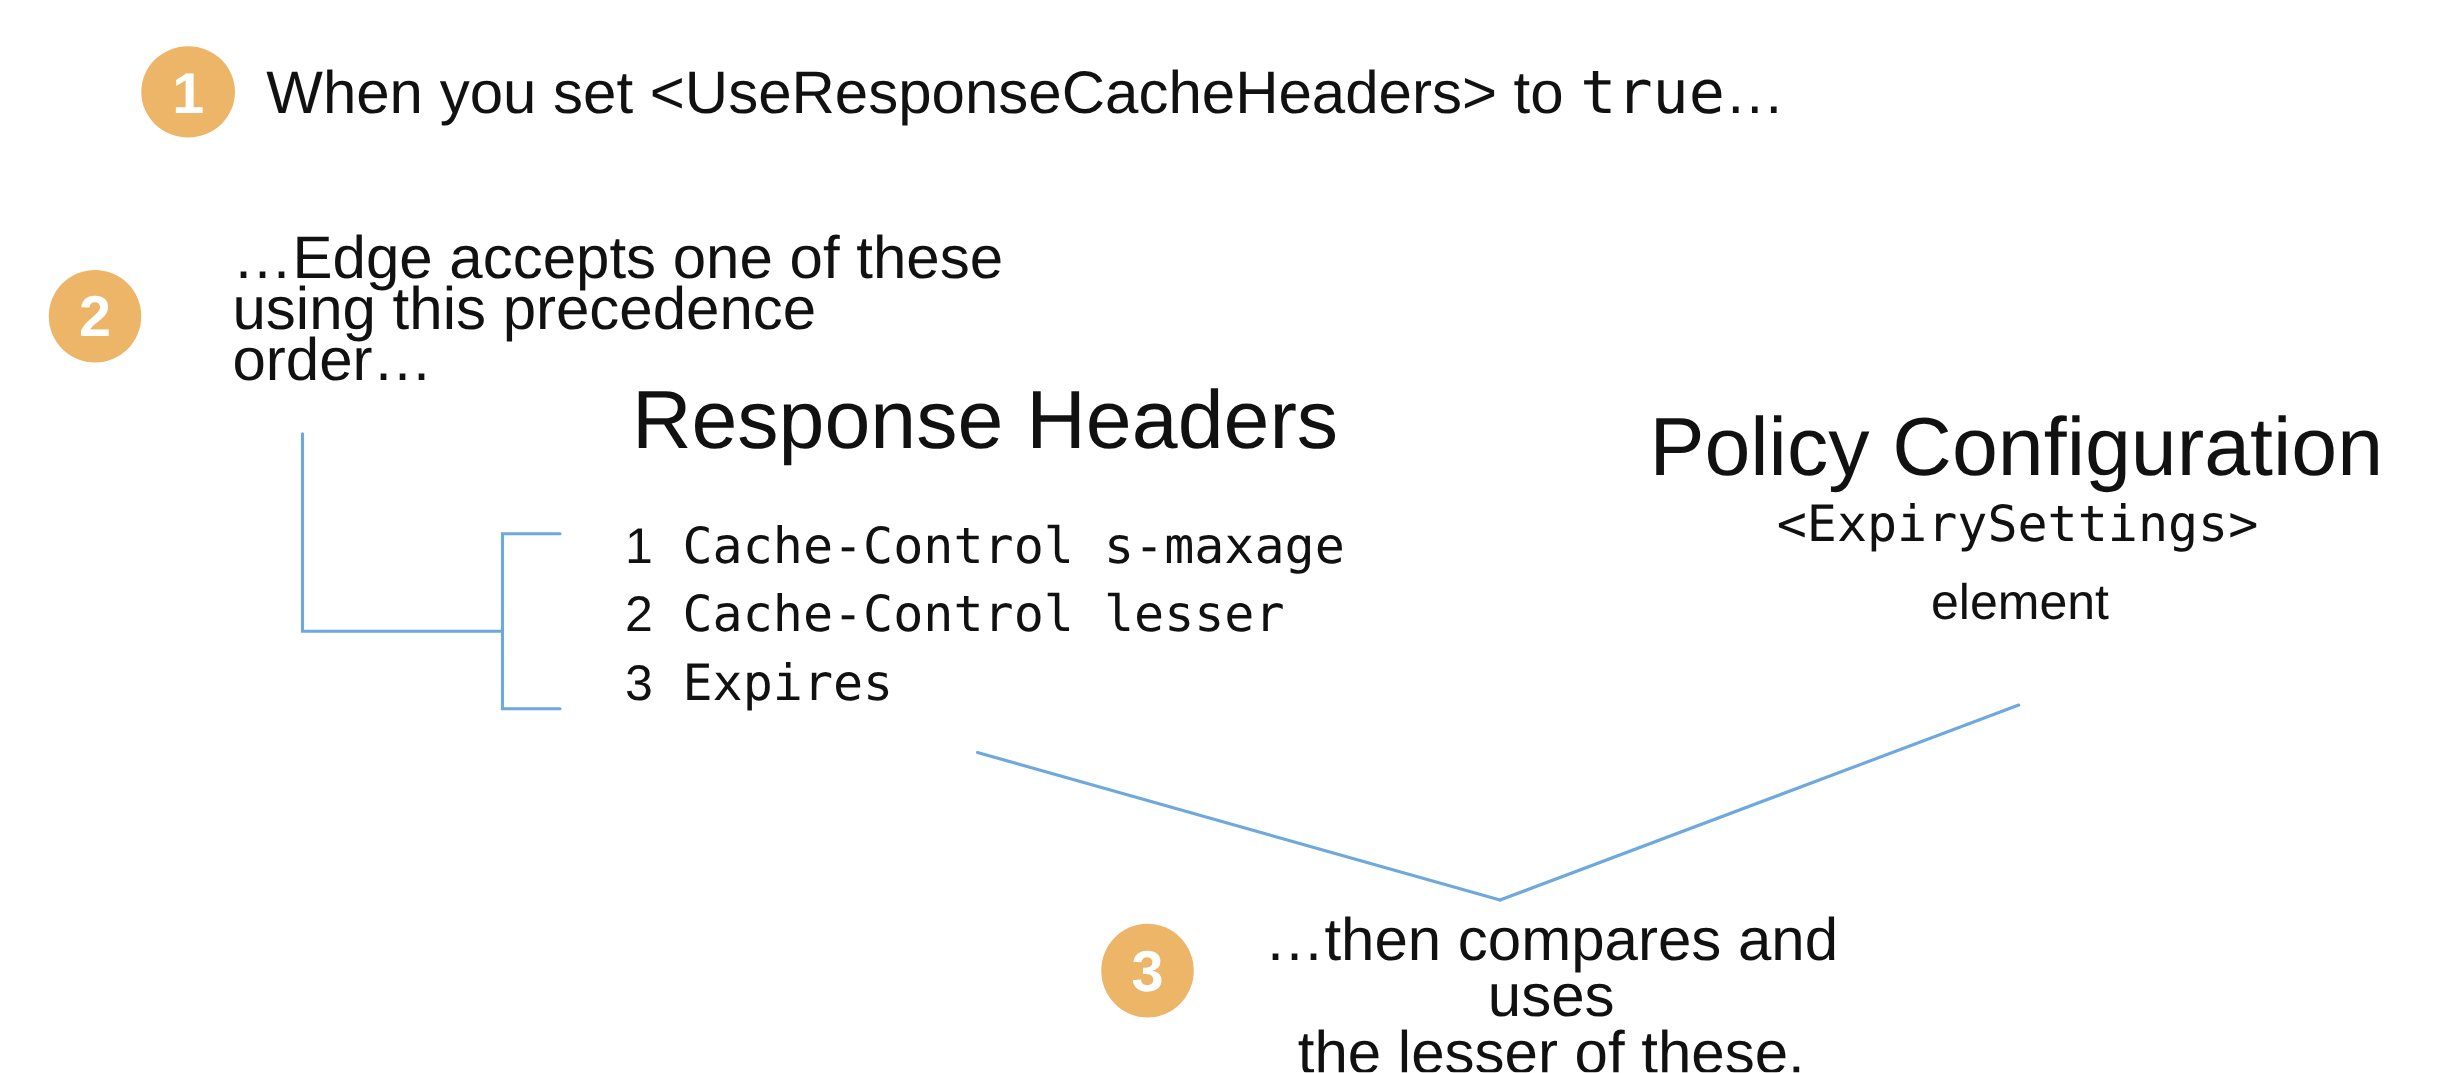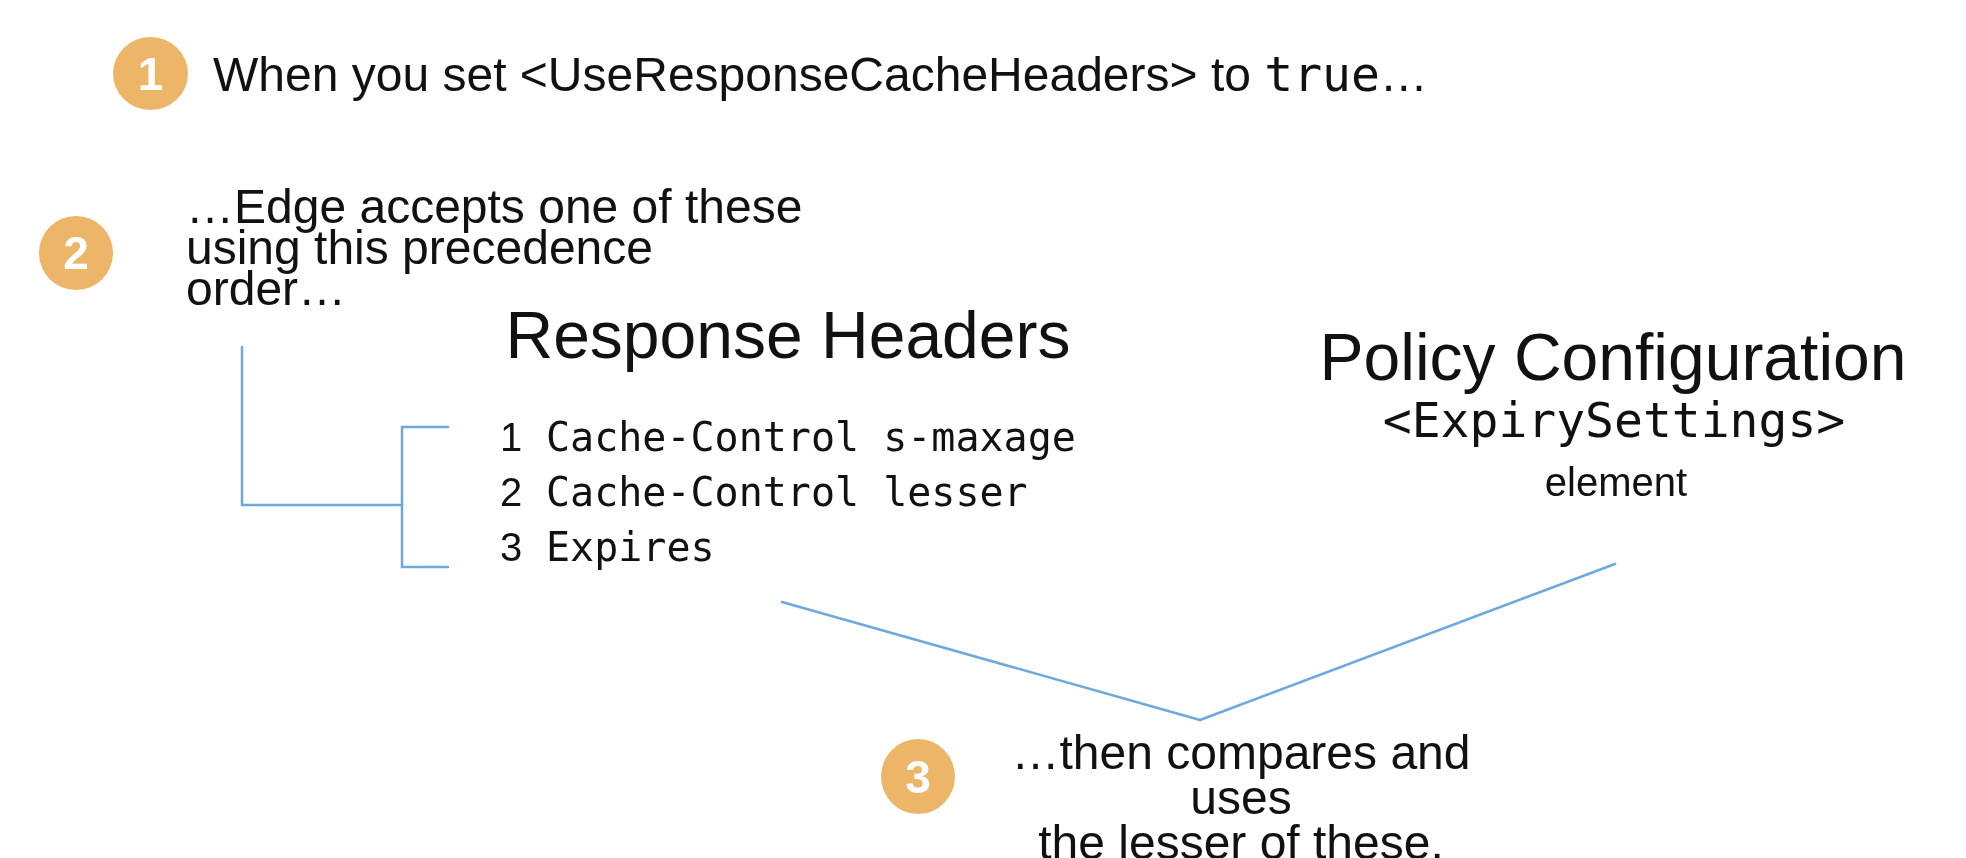--- a/index.html
+++ b/index.html
@@ -49,21 +49,21 @@
 
   .plist{position:absolute;left:482px;top:410px;line-height:55px;font-size:40px;white-space:nowrap;margin-left:18px;}
   .plist .row{height:55px;}
   .plist .rank{display:inline-block;width:46px;font-family:"Liberation Sans",sans-serif;}
   .plist .val{font-family:"DejaVu Sans Mono",monospace;}
 
   .expiry-code{
     position:absolute;left:1614px;top:396px;
     transform:translateX(-50%);
     font-family:"DejaVu Sans Mono",monospace;
-    font-size:48px;line-height:48px;white-space:nowrap;
+    font-size:40px;line-height:48px;white-space:nowrap;
   }
   .expiry-label{
     position:absolute;left:1616px;top:458px;
     transform:translateX(-50%);
     font-size:40px;line-height:48px;white-space:nowrap;
   }
 </style>
 </head>
 <body>
 

